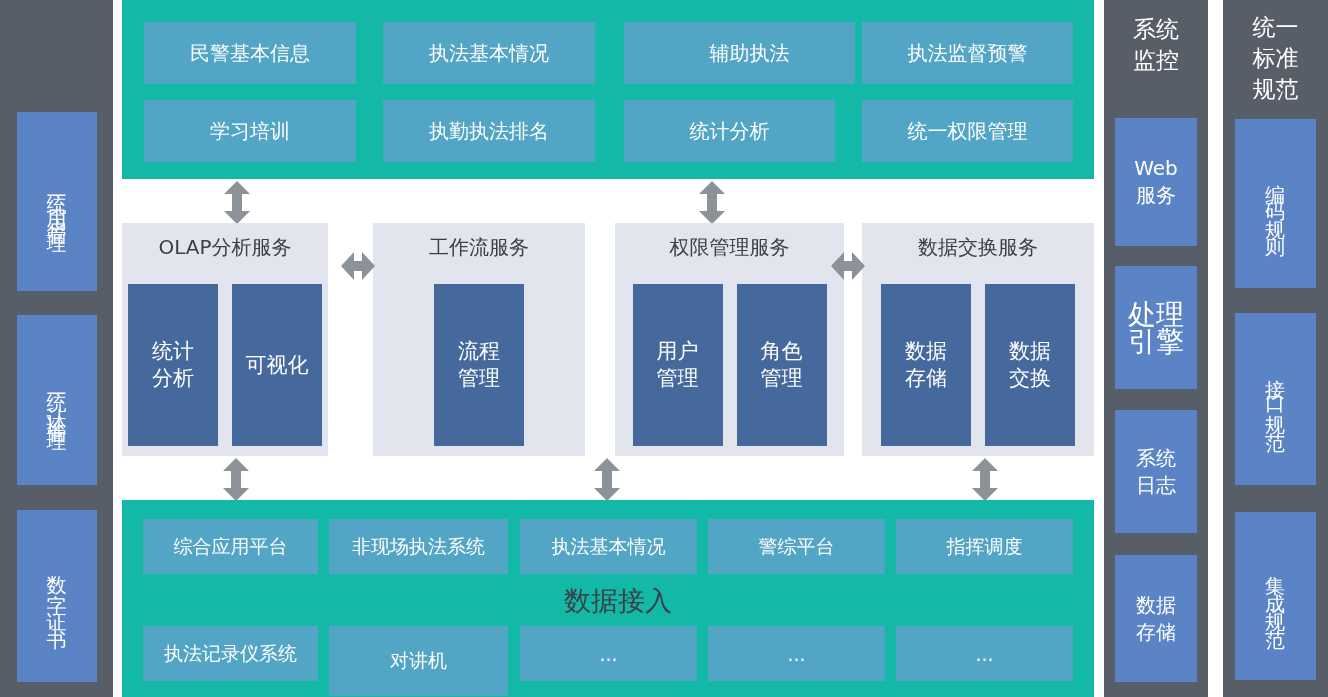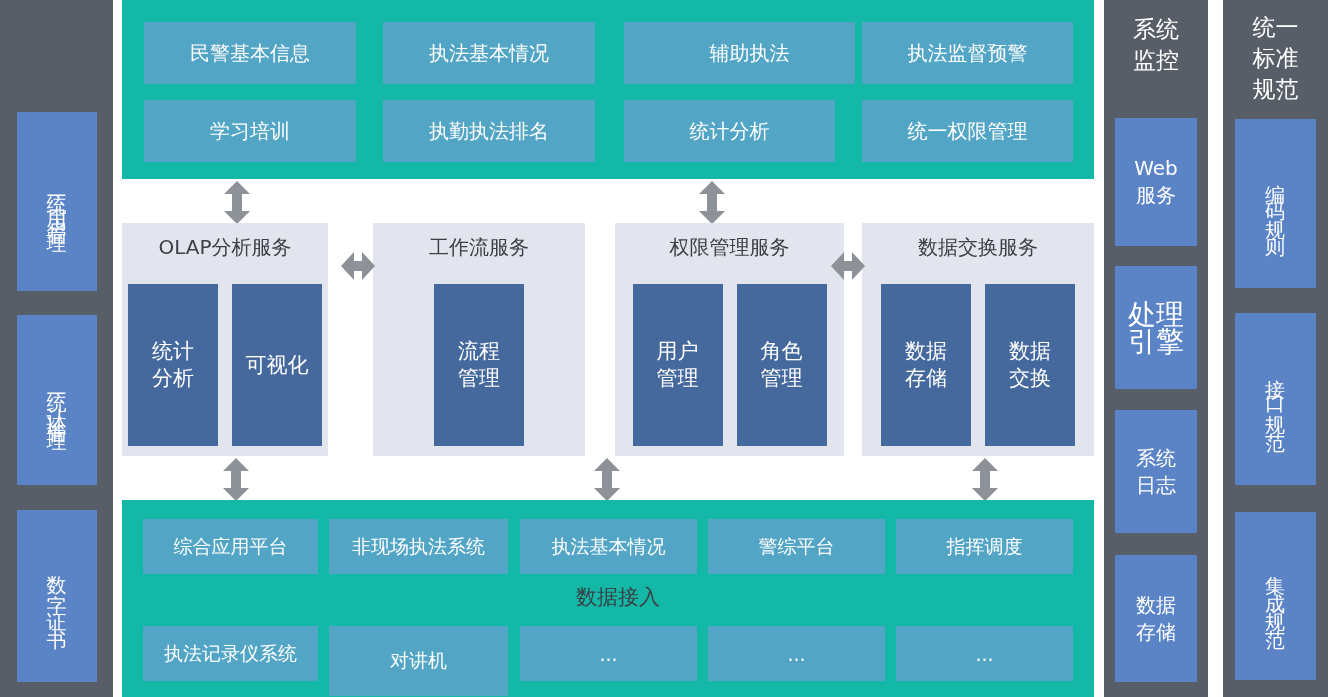--- a/index.html
+++ b/index.html
@@ -43,21 +43,21 @@
   .panel-boxes{
     position:absolute;top:61px;left:0;right:0;
     display:flex;justify-content:center;gap:14px;
   }
   .dark-box{
     width:90px;height:162px;background:#45699c;color:#ffffff;
     display:flex;align-items:center;justify-content:center;font-size:21px;
   }
   .data-access-label{
     position:absolute;left:0;right:0;text-align:center;
-    font-size:21px;color:#3a4047;padding-left:20px;
+    font-size:27px;color:#3a4047;padding-left:20px;
   }
   .arrow{position:absolute;line-height:0;}
 </style>
 </head>
 <body>
 
 <div class="screen">
 
   <aside class="side-col" style="left:0;width:113px;">
     <div class="side-box vert v6" style="left:17px;top:112px;width:80px;height:179px;">统一用户管理</div>

